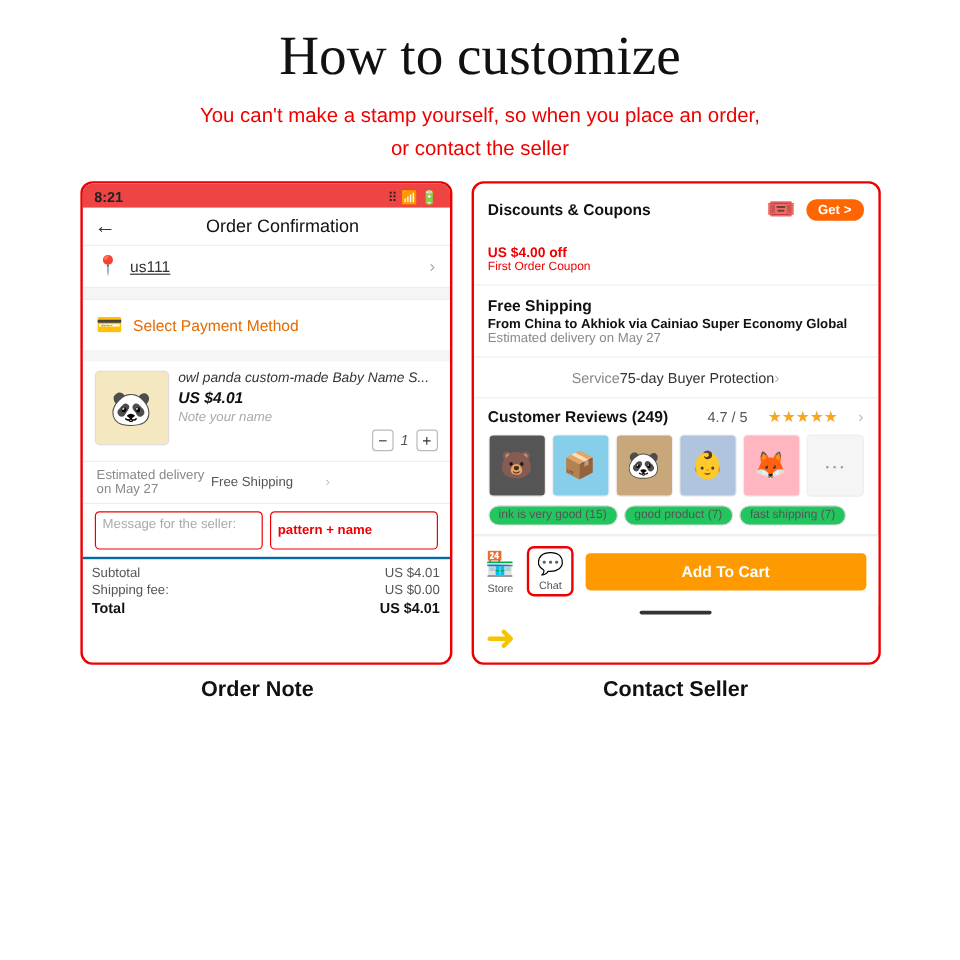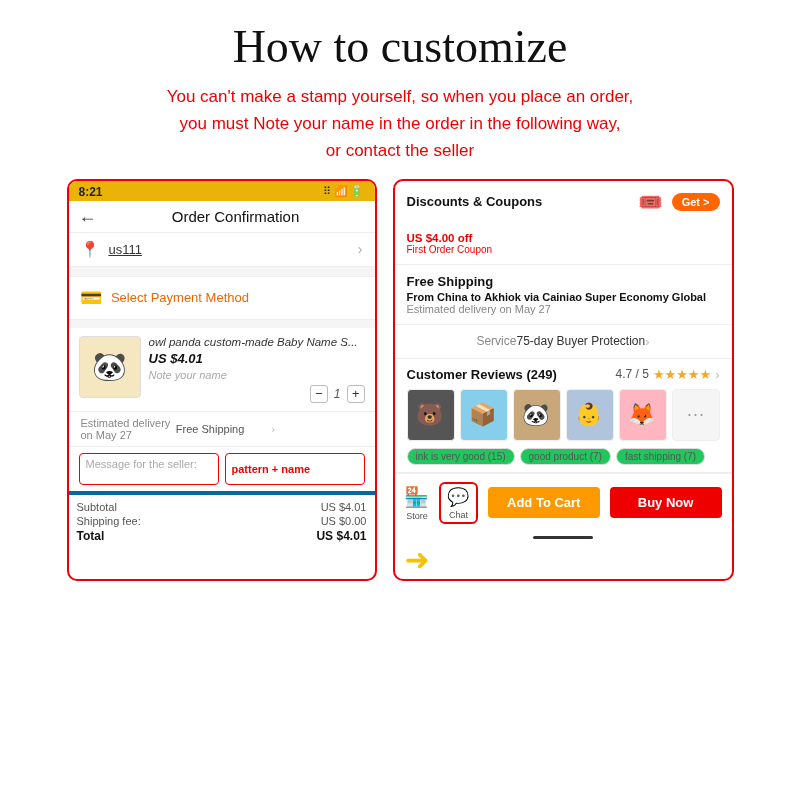--- a/index.html
+++ b/index.html
@@ -48,21 +48,21 @@
       background: #fff;
       overflow: hidden;
     }
     .phone-header {
       display: flex;
       justify-content: space-between;
       align-items: center;
       padding: 4px 10px 2px 10px;
       font-size: 11px;
       color: #222;
-      background: #eab308;
+      background: #ef4444;
     }
     .phone-header .time { font-weight: 700; font-size: 12px; }
     .phone-header .icons { display: flex; gap: 3px; align-items: center; font-size: 11px; }
     .phone-nav {
       display: flex;
       align-items: center;
       padding: 5px 10px;
       border-bottom: 1px solid #eee;
       font-size: 14px;
     }
@@ -131,21 +131,21 @@
       border-bottom: 1px solid #eee;
       gap: 4px;
     }
     .delivery-row span { flex: 1; }
     .delivery-row .fs { color: #555; font-size: 11px; }
     .delivery-row .chev { color: #bbb; }
     .message-row {
       display: flex;
       gap: 6px;
       padding: 6px 10px;
-      border-bottom: 4px solid #0369a1;
+      border-bottom: 2px solid #0369a1;
     }
     .msg-box {
       flex: 1;
       border: 1px solid #e00;
       border-radius: 4px;
       padding: 4px 6px;
       font-size: 11px;
       color: #aaa;
       min-height: 32px;
       background: #fff;
@@ -210,21 +210,21 @@
     .pp-service-val { font-size: 12px; color: #333; }
     .pp-chevron { color: #bbb; font-size: 13px; }
     .reviews-section { padding: 8px 12px 0 12px; border-bottom: 1px solid #eee; }
     .reviews-header {
       display: flex;
       align-items: center;
       justify-content: space-between;
       margin-bottom: 7px;
     }
     .reviews-title { font-size: 13px; font-weight: 700; color: #111; }
-    .reviews-rating { display: flex; gap: 4px; font-size: 12px; color: #555; }
+    .reviews-rating { display: flex; align-items: center; gap: 17px; font-size: 12px; color: #555; }
     .stars { color: #f5a623; font-size: 13px; }
     .review-imgs {
       display: flex;
       gap: 5px;
       margin-bottom: 7px;
       align-items: center;
     }
     .rev-img {
       width: 52px;
       height: 52px;
@@ -364,21 +364,20 @@
   </style>
 </head>
 <body>
 
 <div class="page">
 
   <h1 class="main-title">How to customize</h1>
 
   <div class="subtitle">
     <div>You can't make a stamp yourself, so when you place an order,</div>
-    <div>you must Note your name in the order in the following way,</div>
     <div>or contact the seller</div>
   </div>
 
   <div class="panels-row">
 
     <div class="phone-panel">
 
       <div class="phone-header">
         <span class="time">8:21</span>
         <div class="icons">
@@ -515,24 +514,27 @@
         <div class="bottom-bar">
           <div class="bottom-icon">
             <span class="ico">🏪</span>
             <span>Store</span>
           </div>
           <div class="chat-icon-box">
             <span class="ico">💬</span>
             <span>Chat</span>
           </div>
           <button class="add-cart-btn">Add To Cart</button>
-          <button class="buy-now-btn">Buy Now</button>
         </div>
         <div class="black-bar"></div>
 
         <div class="arrow-annotation" style="padding:6px 10px 4px 10px;">
           <span class="yellow-arrow">➜</span>
         </div>
       </div>
     </div>
   </div>
 
+  <div class="panel-labels">
+    <div class="panel-label">Order Note</div>
+    <div class="panel-label-right">Contact Seller</div>
+  </div>
 </div>
 
 </body></html>

